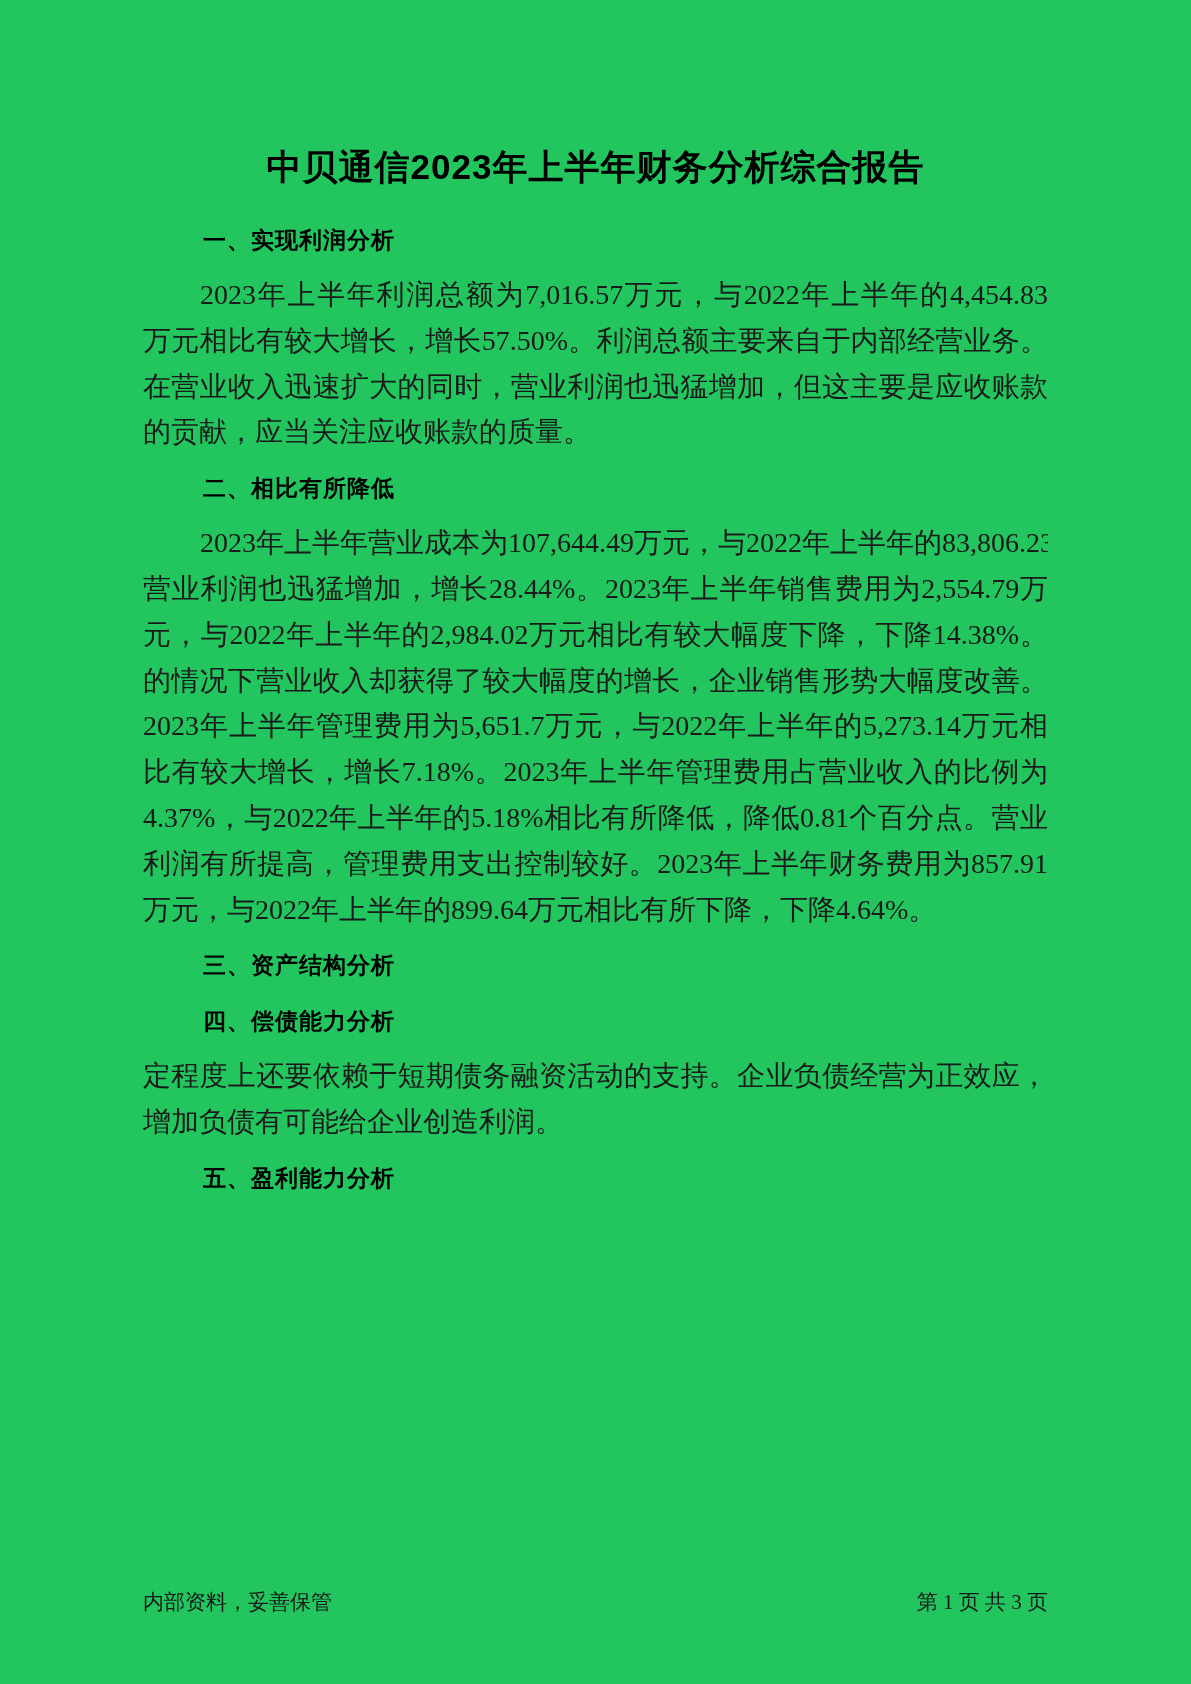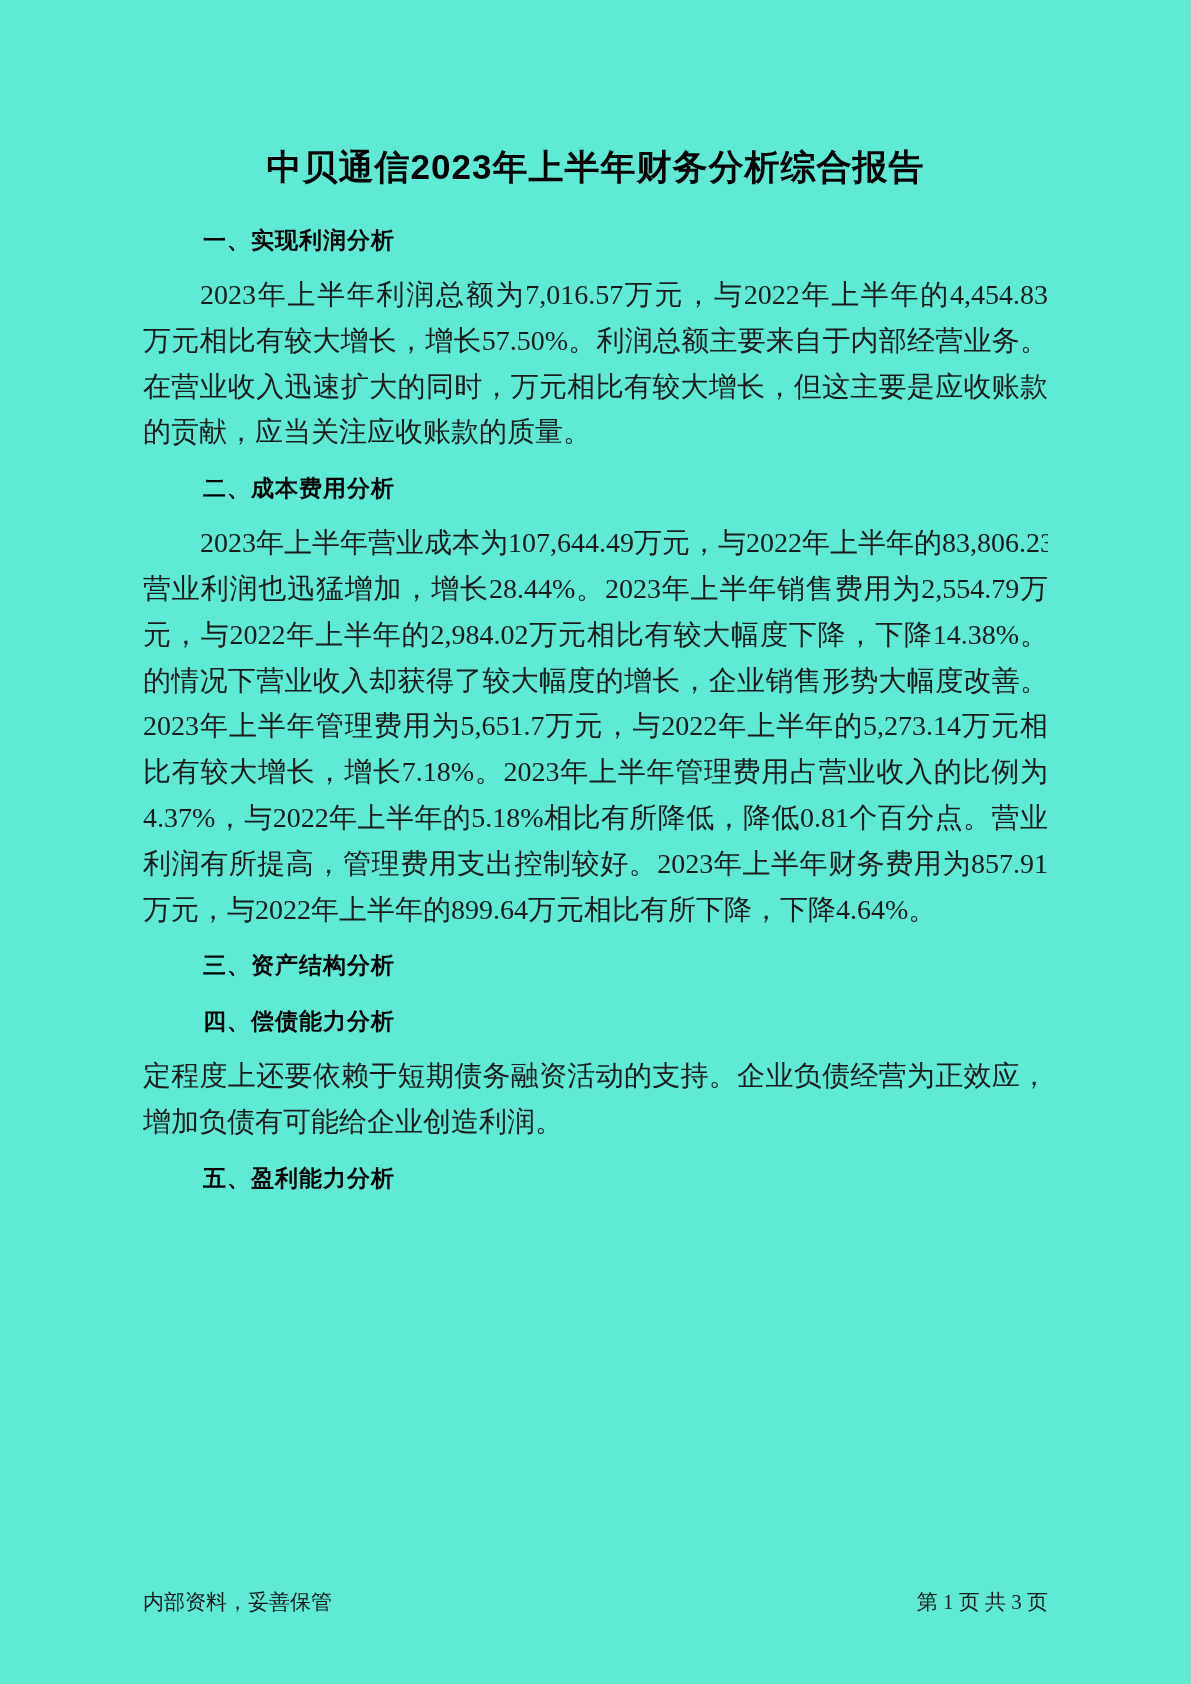--- a/index.html
+++ b/index.html
@@ -5,21 +5,21 @@
   html, body {
     margin: 0;
     padding: 0;
     background: #ffffff;
   }
   .page {
     position: relative;
     width: 1191px;
     height: 1684px;
     margin: 0 auto;
-    background: #5eead4;
+    background: #22c55e;
     box-sizing: border-box;
     padding: 138px 143px 0 143px;
     color: #000000;
     overflow: hidden;
   }
   .report-title {
     margin: 0 0 21px 0;
     font-family: "Liberation Sans", "DejaVu Sans", sans-serif;
     font-weight: bold;
     font-size: 35px;
@@ -79,27 +79,27 @@
 
 <div class="page">
 
   <h1 class="report-title">中贝通信2023年上半年财务分析综合报告</h1>
 
   <section>
     <h2 class="section-heading">一、实现利润分析</h2>
     <div class="paragraph">
       <div class="body-line first">2023年上半年利润总额为7,016.57万元，与2022年上半年的4,454.83</div>
       <div class="body-line">万元相比有较大增长，增长57.50%。利润总额主要来自于内部经营业务。</div>
-      <div class="body-line">在营业收入迅速扩大的同时，万元相比有较大增长，但这主要是应收账款</div>
+      <div class="body-line">在营业收入迅速扩大的同时，营业利润也迅猛增加，但这主要是应收账款</div>
       <div class="body-line last">的贡献，应当关注应收账款的质量。</div>
     </div>
   </section>
 
   <section>
-    <h2 class="section-heading">二、成本费用分析</h2>
+    <h2 class="section-heading">二、相比有所降低</h2>
     <div class="paragraph">
       <div class="body-line first">2023年上半年营业成本为107,644.49万元，与2022年上半年的83,806.23</div>
       <div class="body-line">营业利润也迅猛增加，增长28.44%。2023年上半年销售费用为2,554.79万</div>
       <div class="body-line">元，与2022年上半年的2,984.02万元相比有较大幅度下降，下降14.38%。</div>
       <div class="body-line">的情况下营业收入却获得了较大幅度的增长，企业销售形势大幅度改善。</div>
       <div class="body-line">2023年上半年管理费用为5,651.7万元，与2022年上半年的5,273.14万元相</div>
       <div class="body-line">比有较大增长，增长7.18%。2023年上半年管理费用占营业收入的比例为</div>
       <div class="body-line">4.37%，与2022年上半年的5.18%相比有所降低，降低0.81个百分点。营业</div>
       <div class="body-line">利润有所提高，管理费用支出控制较好。2023年上半年财务费用为857.91</div>
       <div class="body-line last">万元，与2022年上半年的899.64万元相比有所下降，下降4.64%。</div>

